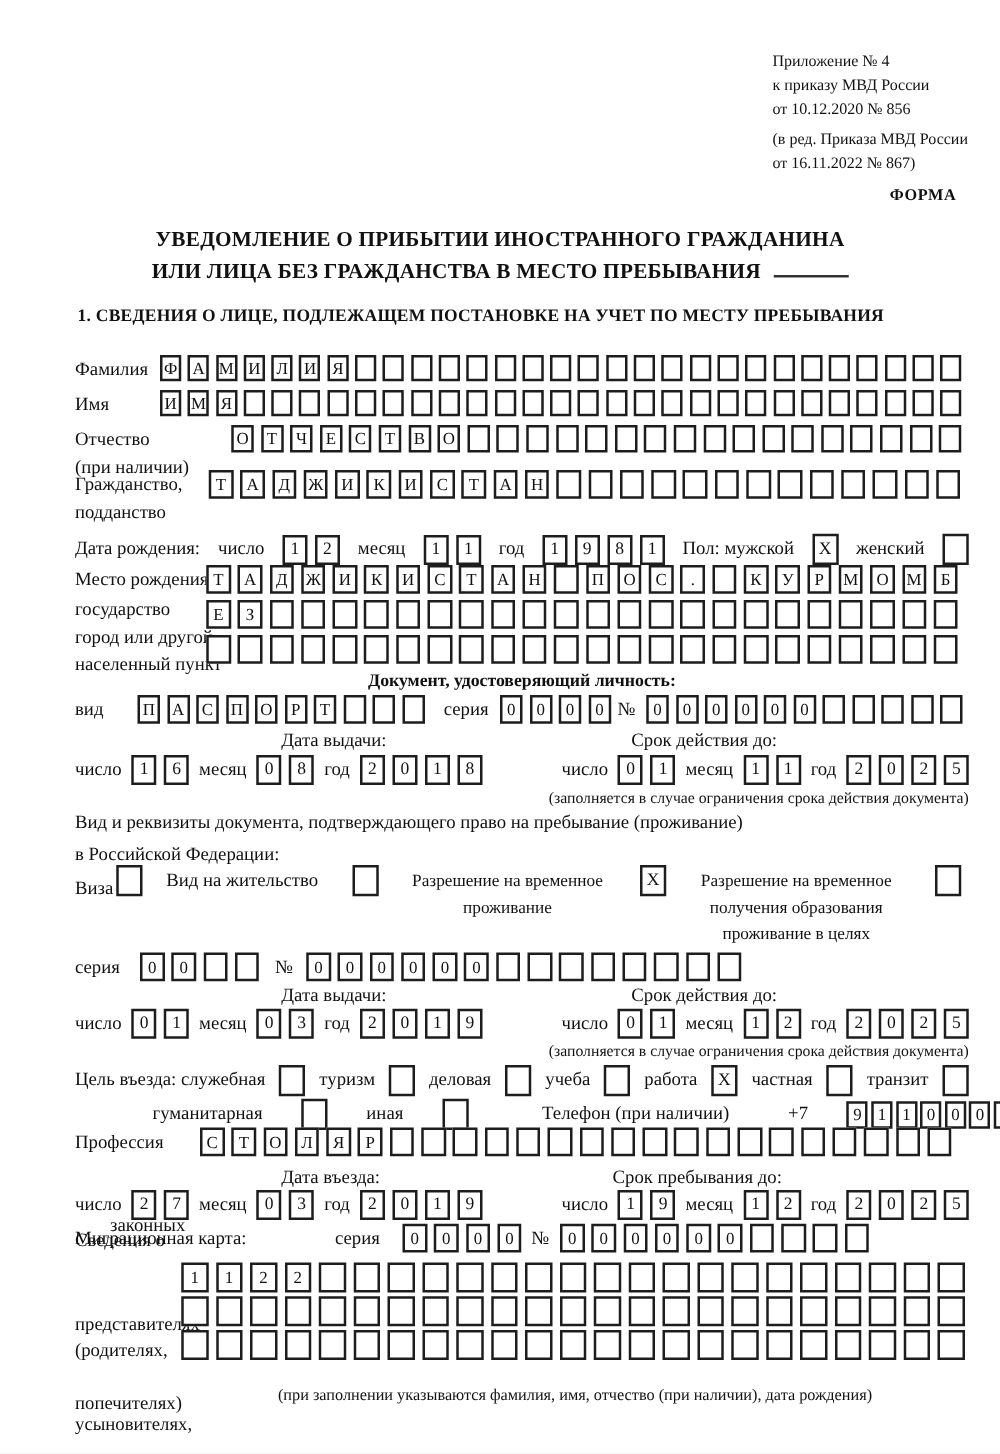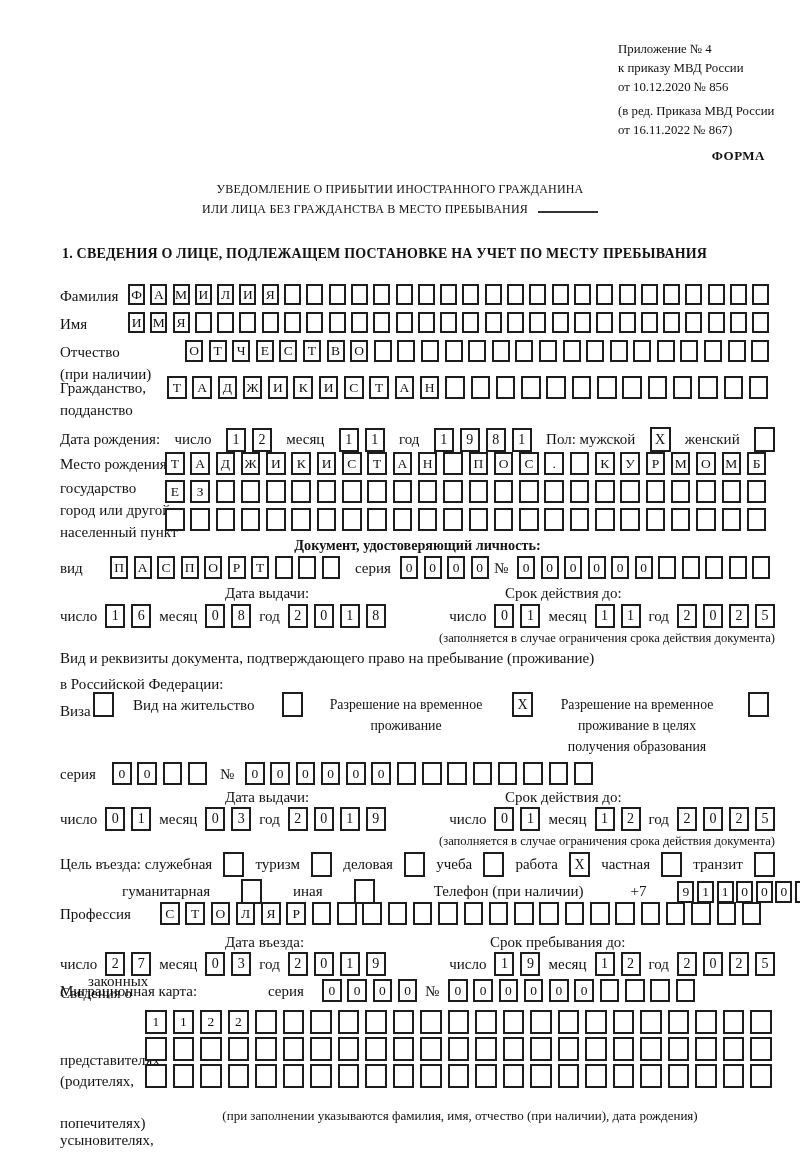--- a/index.html
+++ b/index.html
@@ -19,21 +19,21 @@
   .g-cit{gap:5.8px}.g-cit .cell{width:19.5px;height:23px;}
   .g-doc{gap:5.5px}.g-doc .cell{width:18px;height:23px;}
   .g-date{gap:6px}.g-date .cell{width:20px;height:24px;font-size:14px;}
   .g-permit{gap:5.8px}.g-permit .cell{width:19.5px;height:23px;}
   .g-phone{gap:2.6px}.g-phone .cell{width:17px;height:22px;}
   .g-rep{gap:6px}.g-rep .cell{width:21.5px;height:24px;}
   .cb{width:21px;height:25px;font-size:14px;}
   .daterow{display:flex;justify-content:space-between;align-items:center;width:715px;}
   .dgrp{display:inline-flex;align-items:center;gap:8px;}
   .flexrow{display:flex;align-items:center;}
-  .titleline{font-size:12px;font-weight:normal;letter-spacing:.2px;}
+  .titleline{font-size:17px;font-weight:bold;letter-spacing:.2px;}
   .underline-blank{display:inline-block;width:60px;height:2px;background:#333;
         margin-left:10px;vertical-align:baseline;}
   .annex{font-size:12.8px;line-height:1.5;}
   .rvp-block{font-size:13.8px;line-height:21px;text-align:center;}
 </style>
 </head>
 <body>
 
 <div class="page">
 
@@ -379,22 +379,22 @@
   <span class="abs cell cb" style="left:93px;top:692px;"></span>
   <span class="abs lbl" style="left:133px;top:697px;">Вид на жительство</span>
   <span class="abs cell cb" style="left:282px;top:692px;"></span>
   <div class="abs rvp-block" style="left:315px;top:694px;width:182px;">
     <div>Разрешение на временное</div>
     <div>проживание</div>
   </div>
   <span class="abs cell cb" style="left:512px;top:692px;">X</span>
   <div class="abs rvp-block" style="left:543px;top:694px;width:188px;">
     <div>Разрешение на временное</div>
+    <div>получения образования</div>
     <div>проживание в целях</div>
-    <div>получения образования</div>
   </div>
   <span class="abs cell cb" style="left:748px;top:692px;"></span>
 
   <span class="abs lbl" style="left:60px;top:766px;">серия</span>
   <span class="abs cells g-permit" style="left:112px;top:762px;">
       <span class="cell">0</span>
       <span class="cell">0</span>
       <span class="cell"></span>
       <span class="cell"></span>
     </span>

